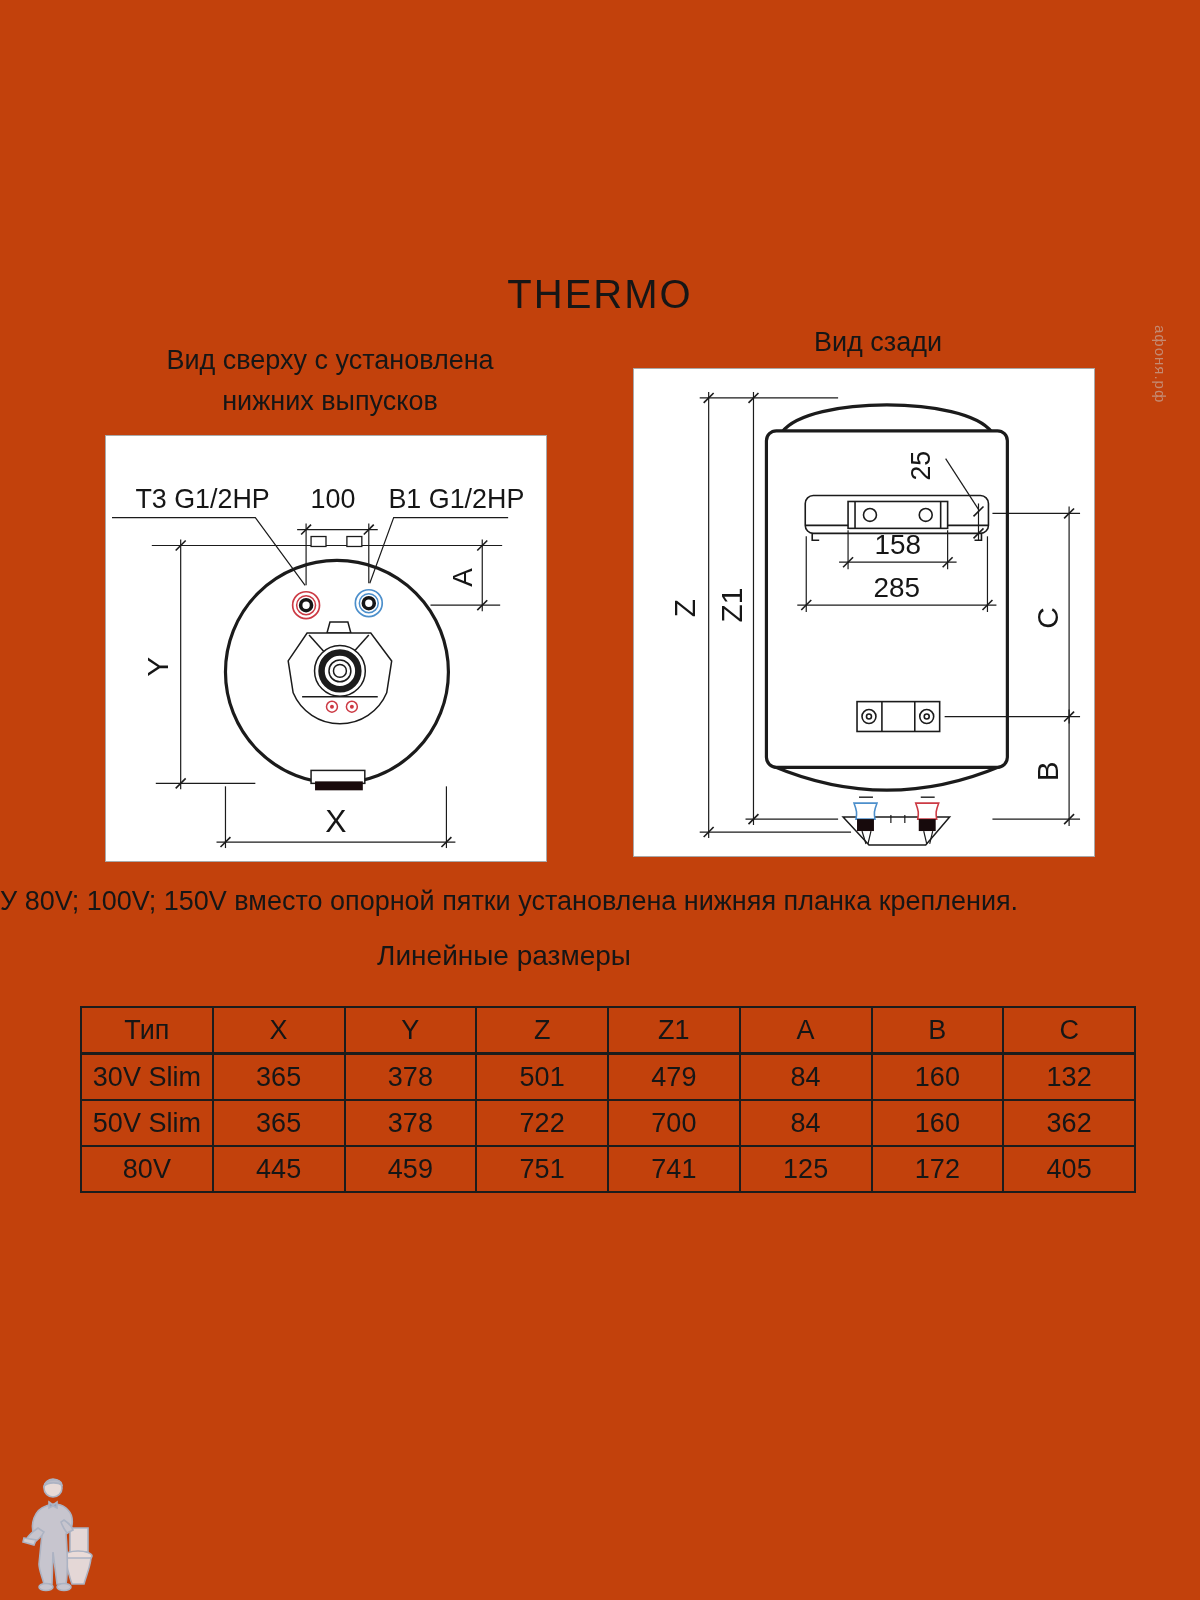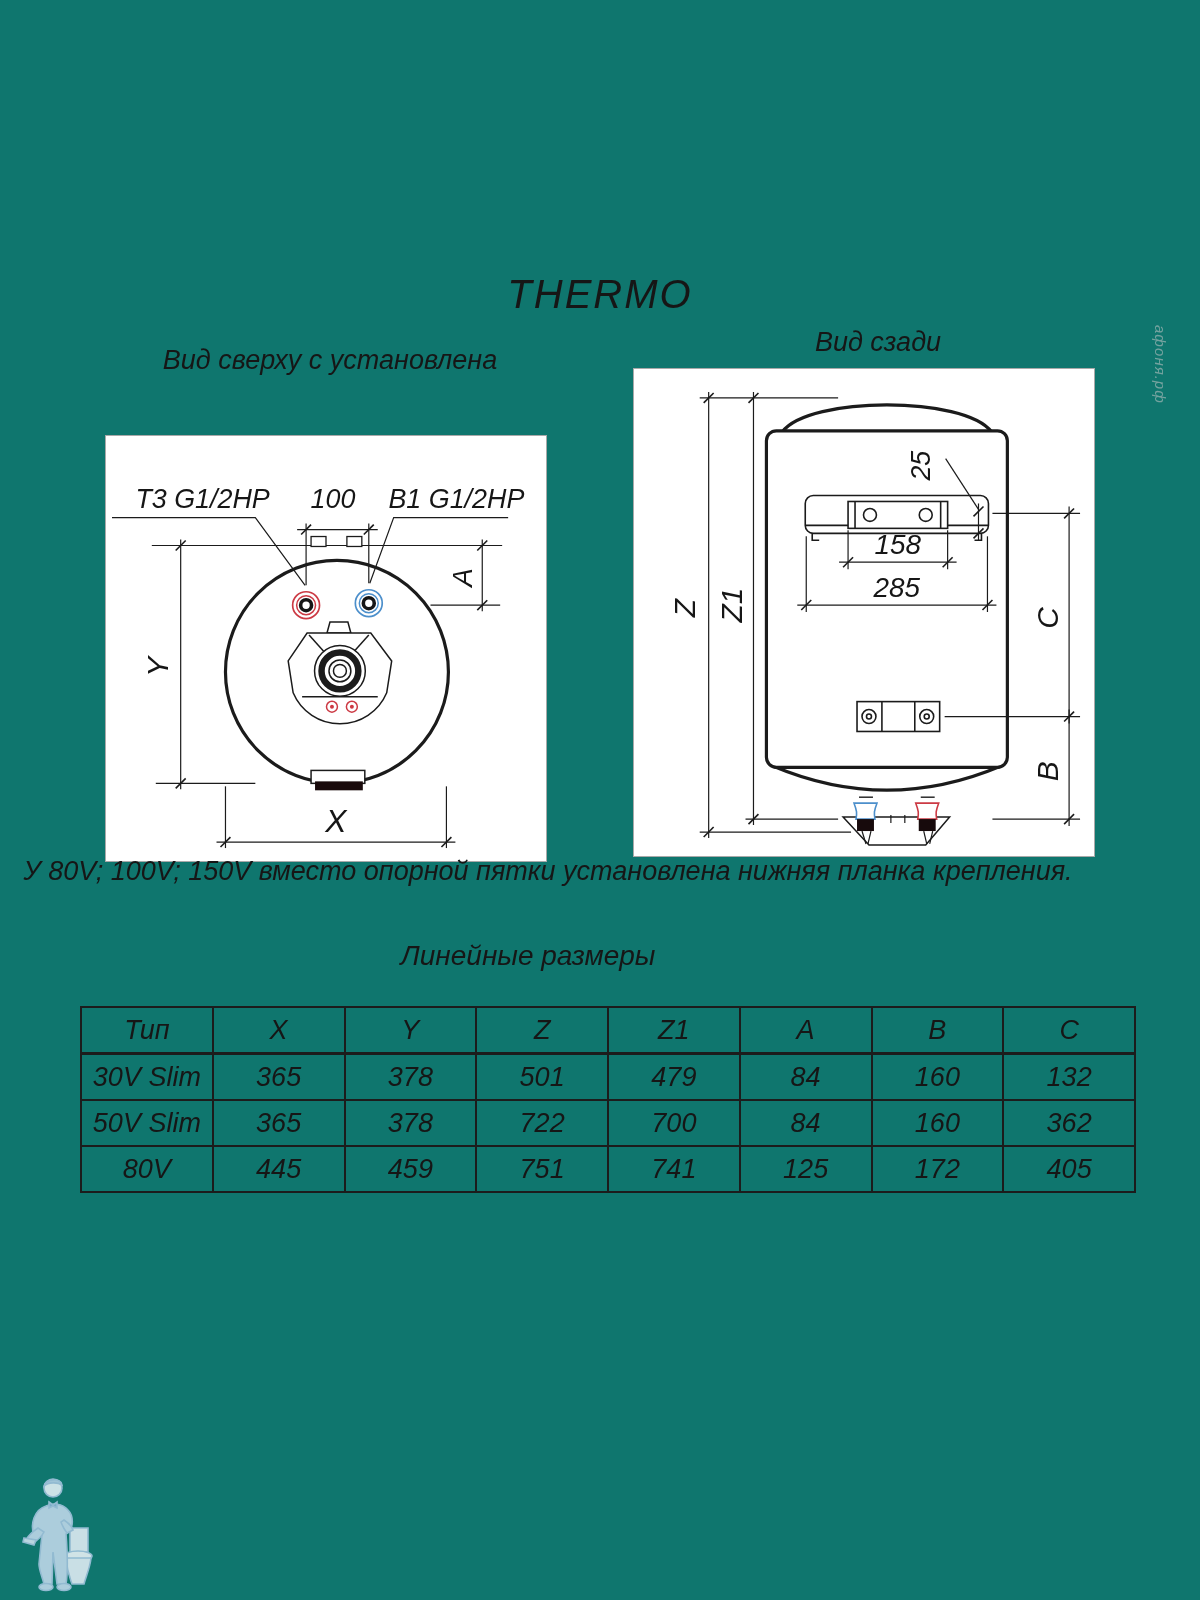--- a/index.html
+++ b/index.html
@@ -1,45 +1,46 @@
 <!DOCTYPE html>
 <html><head>
 <meta charset="utf-8">
 <style>
   html,body{margin:0;padding:0;background:#ffffff;}
-  #page{position:relative;width:1200px;height:1600px;background:#0f766e;overflow:hidden;
-        font-family:"Liberation Sans",sans-serif;color:#161616;font-style:italic;}
+  #page{position:relative;width:1200px;height:1600px;background:#c2410c;overflow:hidden;
+        font-family:"Liberation Sans",sans-serif;color:#161616;}
   .abs{position:absolute;}
   #main-title{top:272px;left:0;width:1200px;text-align:center;
               font-size:40px;letter-spacing:2px;font-weight:400;}
   .view-title{font-size:27px;font-weight:400;text-align:center;line-height:1.5;}
   #topview-title{top:340px;left:130px;width:400px;}
   #rearview-title{top:322px;left:728px;width:300px;text-align:center;}
   .draw-box{border:1px solid #a9a9a9;background:#ffffff;}
   #topview-box{left:105px;top:435px;width:440px;height:425px;}
   #rearview-box{left:633px;top:368px;width:460px;height:487px;}
-  #note-line{top:856px;left:0;width:1096px;text-align:center;font-size:27px;}
-  #table-title{top:940px;left:0;width:1008px;text-align:center;font-size:28px;padding-left:24px;}
+  #note-line{top:886px;left:0;width:1096px;font-size:27px;}
+  #table-title{top:940px;left:0;width:1008px;text-align:center;font-size:28px;}
   #dim-table{left:80px;top:1006px;width:1056px;border-collapse:collapse;table-layout:fixed;}
   #dim-table th,#dim-table td{border:2px solid #1c1c1c;height:44px;text-align:center;
       font-size:27px;font-weight:400;padding:0;white-space:nowrap;}
   #dim-table thead th{border-bottom:3px solid #1c1c1c;}
   svg text{font-family:"Liberation Sans",sans-serif;fill:#161616;}
   #side-watermark{top:325px;left:1152px;writing-mode:vertical-rl;font-size:15px;
       color:#c7c7c7;opacity:.55;letter-spacing:1px;}
 </style>
 </head>
 <body>
 
 <div id="page">
 
   <div id="main-title" class="abs">THERMO</div>
 
   <div id="topview-title" class="abs view-title">
     <div>Вид сверху с установлена</div>
+    <div>нижних выпусков</div>
   </div>
 
   <div id="rearview-title" class="abs view-title">Вид сзади</div>
 
   <div id="topview-box" class="abs draw-box">
     <svg width="438" height="423" viewBox="0 0 440 425">
 
       <g stroke="#1b1b1b" stroke-width="1.2" fill="none">
         <line x1="46" y1="110" x2="398" y2="110"></line>
 

